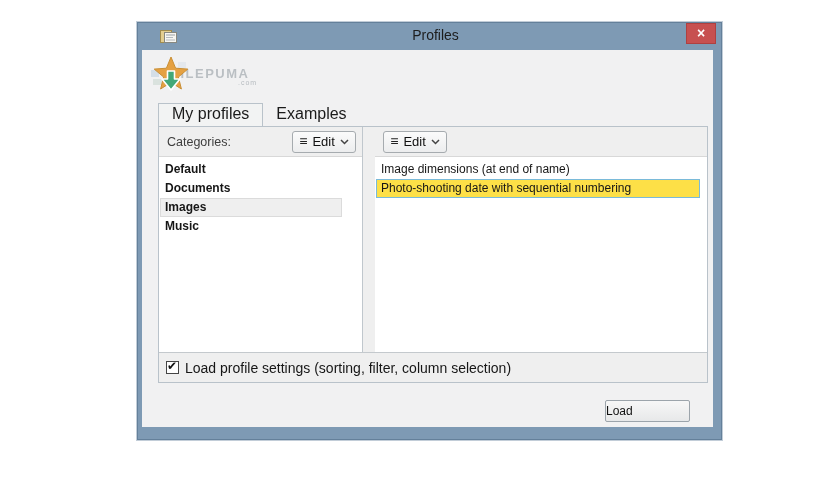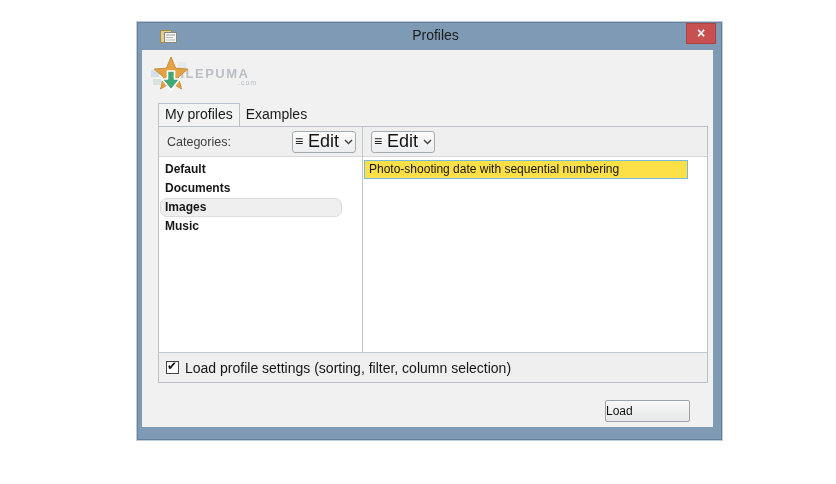--- a/index.html
+++ b/index.html
@@ -27,46 +27,46 @@
   
   .logo { position:absolute; left:9px; top:5px; width:41px; height:43px; }
   .watermark { position:absolute; left:29px; top:16px; font-size:13px; font-weight:bold;
                letter-spacing:1.5px; color:#8E979E; opacity:.55; z-index:0; }
   .watermark-com { position:absolute; left:96px; top:29px; font-size:7px;
                    letter-spacing:1px; color:#8E979E; opacity:.6; }
   .page-title { position:absolute; left:50px; top:16px; font-size:16px; color:#2b2b2b; z-index:1; }
 
   
   .tabs { position:absolute; left:16px; top:53px; height:23px; display:flex; z-index:2; }
-  .tab { padding:0 6px; line-height:22px; font-size:14px; color:#1a1a1a; cursor:default; }
+  .tab { padding:0 13px; line-height:22px; font-size:16px; color:#1a1a1a; cursor:default; }
   .tab.active { background:#F2F3F3; border:1px solid #B9C2CA; border-bottom:none; line-height:20px; }
 
   
   .tab-page { position:absolute; left:16px; top:76px; width:550px; height:257px;
               border:1px solid #B9C2CA; background:#EFEFEF;
               display:flex; flex-direction:column; }
-  .panels { flex:1; display:flex; min-height:0; }
+  .panels { flex:1; display:flex; min-height:0;gap:12px; }
   .panel { display:flex; flex-direction:column; min-width:0; }
   .panel.cat { width:204px; border-right:1px solid #C0C7CD; }
   .panel.prof { flex:1; }
   .panel-header { flex:0 0 30px; display:flex; align-items:center;
                   padding:0 6px 0 8px; background:#EFEFEF; border-bottom:1px solid #D8D8D8; }
   .panel-label { flex:1; font-size:12.5px; color:#3d3d3d; }
   .edit-btn { width:64px; height:22px; display:flex; align-items:center; justify-content:center;
               gap:5px; background:linear-gradient(#FBFBFB,#ECEDEE);
               border:1px solid #A6ABAF; border-radius:3px; cursor:default; }
   .menu-icon { font-size:14px; color:#222; line-height:1; margin-top:-1px; }
-  .edit-label { font-size:18px; color:#111;text-align:center; }
+  .edit-label { font-size:13px; color:#111;text-align:center; }
   .panel-body { flex:1; background:#ffffff; padding-top:3px; overflow:hidden; }
   .list-item { height:19px; line-height:17px; font-size:12px; color:#161616;
                padding:0 4px; margin:0 1px; border:1px solid transparent;
                white-space:nowrap; cursor:default; }
   .cat .list-item { width:182px;font-weight:bold; }
   .prof .list-item { width:324px; }
-  .list-item.selected-gray { background:#EFEFEF; border-color:#DBDBDB;border-radius:7px; }
+  .list-item.selected-gray { background:#EFEFEF; border-color:#DBDBDB; }
   .list-item.selected-blue { background:#fde047; border-color:#7ABAD9; }
 
   
   .checkbox-row { flex:0 0 30px; border-top:1px solid #C4C9CD; background:#EFEFEF;
                   display:flex; align-items:center; padding-left:7px; gap:6px; }
   .checkbox { width:13px; height:13px; background:#ffffff; border:1px solid #454545;
               position:relative; cursor:default; }
   .check-glyph { position:absolute; left:0px; top:-3px; font-size:12px; color:#111; }
   .checkbox-label { font-size:14px; color:#161616; cursor:default; }
 
@@ -144,20 +144,21 @@
           <div class="panel-header">
             <div class="edit-btn">
               <span class="menu-icon">≡</span>
               <span class="edit-label">Edit</span>
               <svg width="9" height="6" viewBox="0 0 9 6">
                 <polyline points="1,1 4.5,4.5 8,1" fill="none" stroke="#444" stroke-width="1.5"></polyline>
               </svg>
             </div>
           </div>
           <div class="panel-body">
+            <div class="list-item">Image dimensions (at end of name)</div>
             <div class="list-item selected-blue">Photo-shooting date with sequential numbering</div>
           </div>
         </div>
 
       </div>
 
       <div class="checkbox-row">
         <div class="checkbox">
           <span class="check-glyph">✔</span>
         </div>

